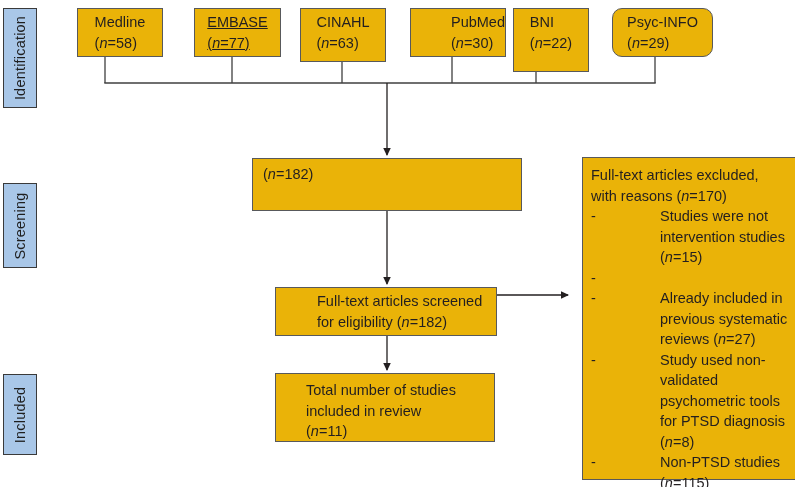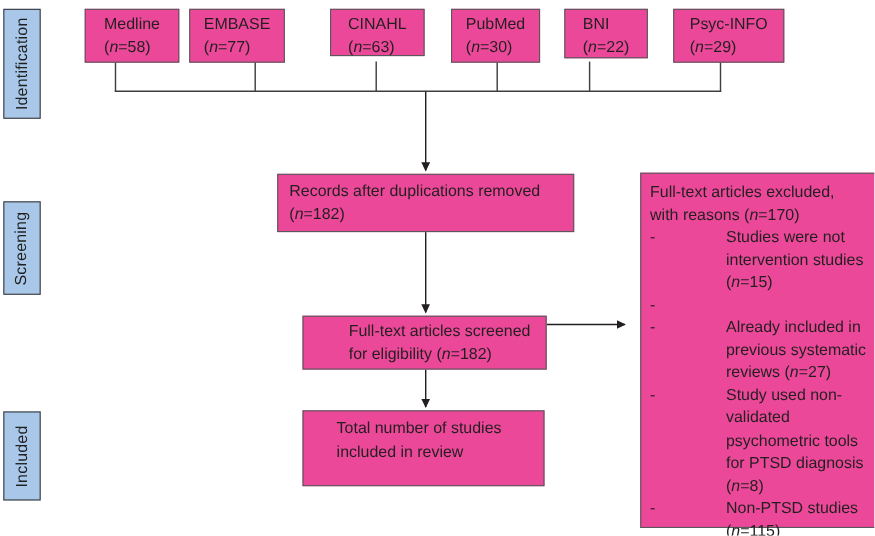--- a/index.html
+++ b/index.html
@@ -34,21 +34,21 @@
     transform: rotate(-90deg);
     white-space: nowrap;
     font-size: 14.5px;
     letter-spacing: 0.2px;
     color: #1f1f1f;
   }
 
   
   .fbox {
     position: absolute;
-    background: #ec4899;
+    background: #eab308;
     border: 1.5px solid #58595b;
     box-sizing: border-box;
     font-size: 14.5px;
     line-height: 20.5px;
   }
 
   
   .src {
     display: flex;
     justify-content: center;
@@ -106,64 +106,64 @@
   <div class="stage" style="left:3px; top:374px; width:34px; height:81px;">
     <span>Included</span>
   </div>
 
   <div class="fbox src" style="left:77px; top:8px; width:86px; height:49px;">
     <div class="inner">
       <div>Medline</div>
       <div>(<i>n</i>=58)</div>
     </div>
   </div>
-  <div class="fbox src" style="left:172px; top:8px; width:87px; height:49px;">
+  <div class="fbox src" style="left:194px; top:8px; width:87px; height:49px;text-decoration:underline;">
     <div class="inner">
       <div>EMBASE</div>
       <div>(<i>n</i>=77)</div>
     </div>
   </div>
-  <div class="fbox src" style="left:300px; top:8px; width:86px; height:43px;">
+  <div class="fbox src" style="left:300px; top:8px; width:86px; height:54px;">
     <div class="inner">
       <div>CINAHL</div>
       <div>(<i>n</i>=63)</div>
     </div>
   </div>
-  <div class="fbox src" style="left:410px; top:8px; width:81px; height:49px;">
+  <div class="fbox src" style="left:410px; top:8px; width:96px; height:49px;justify-content:flex-end;">
     <div class="inner">
       <div>PubMed</div>
       <div>(<i>n</i>=30)</div>
     </div>
   </div>
-  <div class="fbox src" style="left:513px; top:8px; width:76px; height:45px;">
+  <div class="fbox src" style="left:513px; top:8px; width:76px; height:64px;">
     <div class="inner">
       <div>BNI</div>
       <div>(<i>n</i>=22)</div>
     </div>
   </div>
-  <div class="fbox src" style="left:612px; top:8px; width:101px; height:49px;">
+  <div class="fbox src" style="left:612px; top:8px; width:101px; height:49px;border-radius:10px;">
     <div class="inner">
       <div>Psyc-INFO</div>
       <div>(<i>n</i>=29)</div>
     </div>
   </div>
 
   <div class="fbox records" style="left:252px; top:158px; width:270px; height:53px;">
-    <div>Records after duplications removed</div>
     <div>(<i>n</i>=182)</div>
   </div>
 
   <div class="fbox screened" style="left:275px; top:287px; width:222px; height:49px;padding-left:41px;">
     <div>Full-text articles screened</div>
     <div>for eligibility (<i>n</i>=182)</div>
   </div>
 
   <div class="fbox total" style="left:275px; top:373px; width:220px; height:69px;">
     <div>Total number of studies</div>
     <div>included in review</div>
+    <div>(<i>n</i>=11)</div>
   </div>
 
   <div class="fbox excluded" style="left:582px; top:157px; width:221px; height:323px;">
     <div class="hdr">Full-text articles excluded,</div>
     <div class="hdr">with reasons (<i>n</i>=170)</div>
     <div class="reason">
       <span class="dash">-</span>
       <span class="rtext">Studies were not intervention studies (<i>n</i>=15)</span>
     </div>
     <div class="reason">

